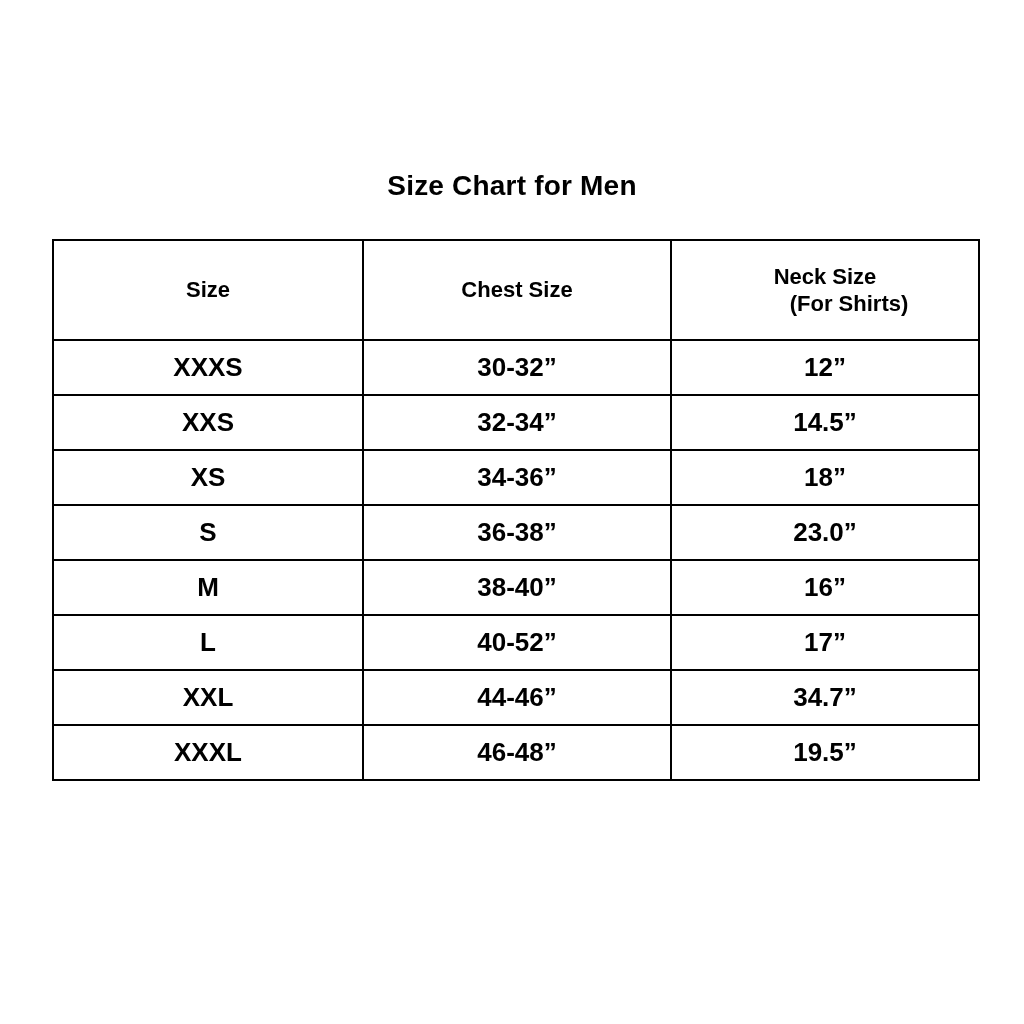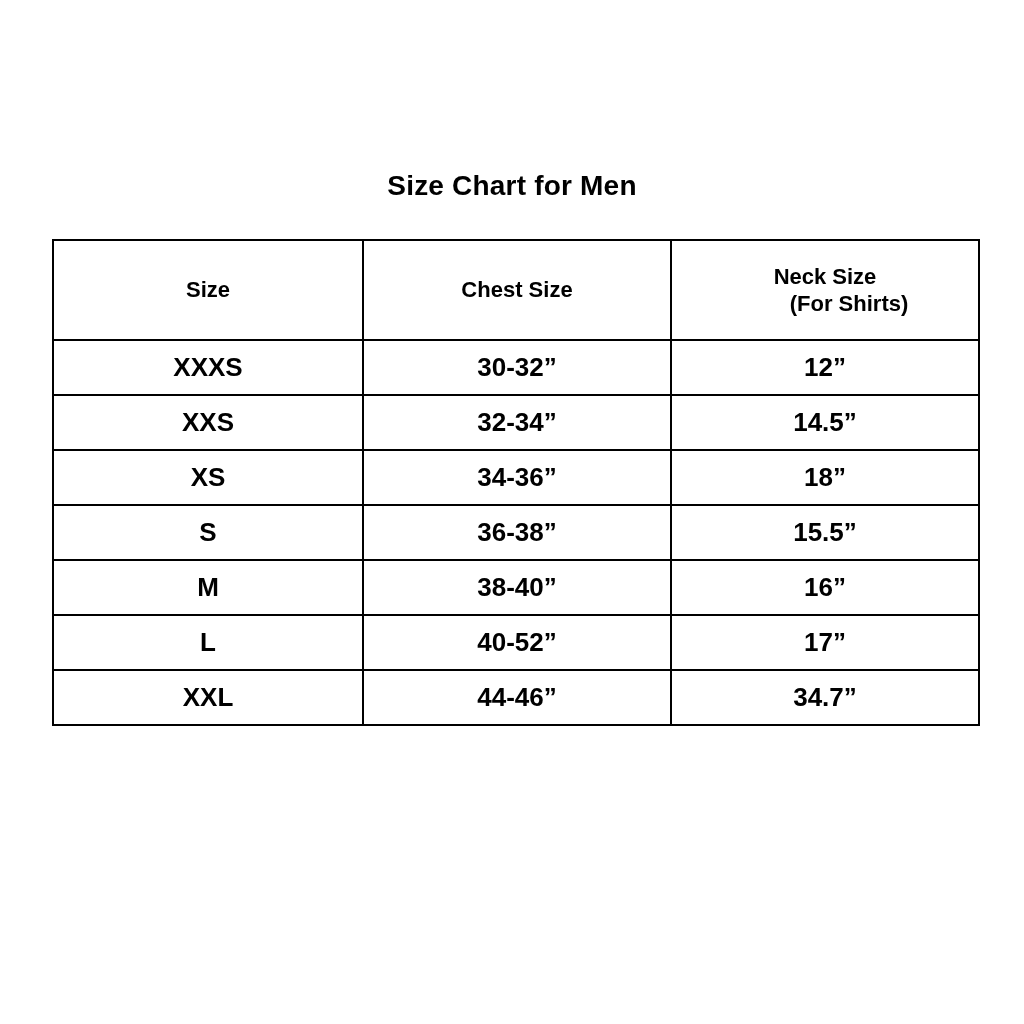--- a/index.html
+++ b/index.html
@@ -102,33 +102,38 @@
         <td>14.5”</td>
       </tr>
       <tr>
         <td>XS</td>
         <td>34-36”</td>
         <td>18”</td>
       </tr>
       <tr>
         <td>S</td>
         <td>36-38”</td>
-        <td>15.5”</td>
+        <td>23.0”</td>
       </tr>
       <tr>
         <td>M</td>
         <td>38-40”</td>
         <td>16”</td>
       </tr>
       <tr>
         <td>L</td>
         <td>40-52”</td>
         <td>17”</td>
       </tr>
       <tr>
         <td>XXL</td>
         <td>44-46”</td>
         <td>34.7”</td>
       </tr>
+      <tr>
+        <td>XXXL</td>
+        <td>46-48”</td>
+        <td>19.5”</td>
+      </tr>
     </tbody>
   </table>
 
 </div>
 
 </body></html>

